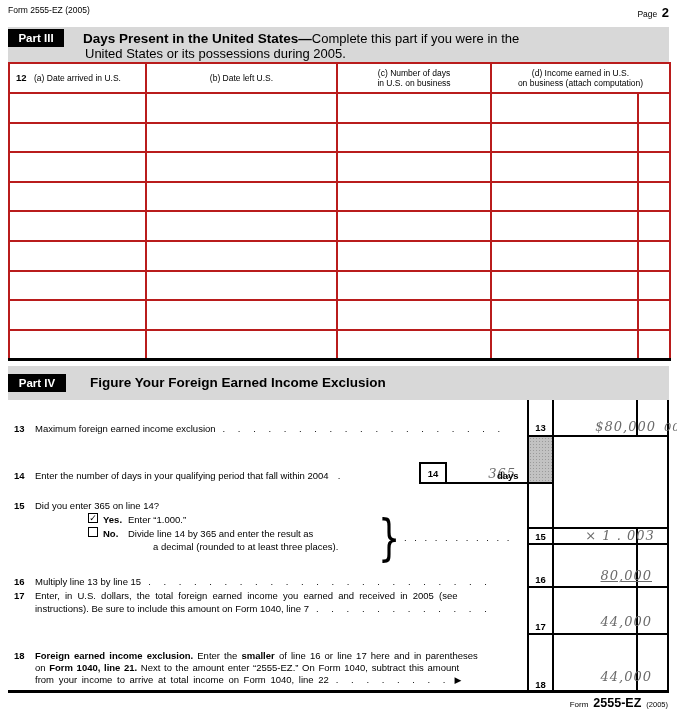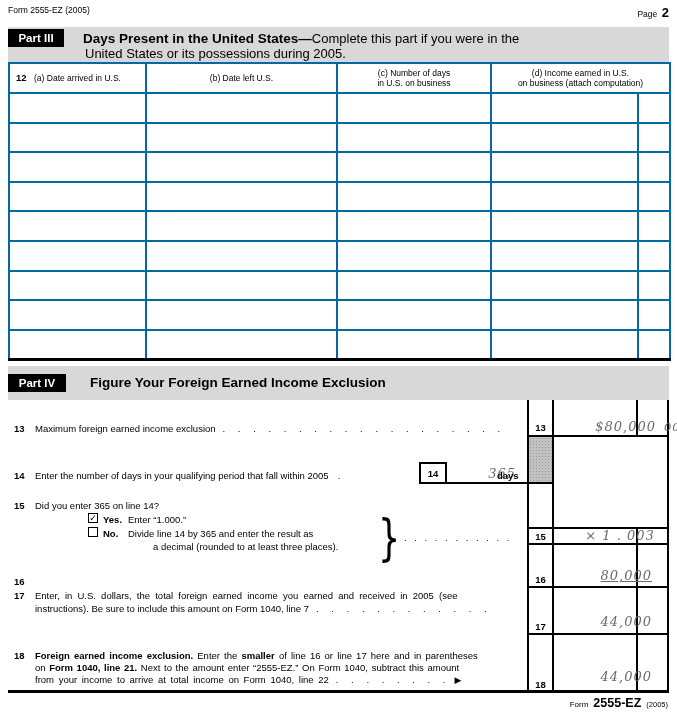--- a/index.html
+++ b/index.html
@@ -19,21 +19,21 @@
   
   .pgnum{font-size:13px;font-weight:bold;}
   
   .partbar{position:absolute;left:8px;width:661px;background:var(--bar-gray,#d8d8d8);}
   .chip{position:absolute;background:#000;color:#fff;font-weight:bold;font-size:11.5px;
         display:flex;align-items:center;justify-content:center;}
   .ptitle-b{font-size:13.5px;font-weight:bold;}
   .ptitle-n{font-size:13px;}
   
   table.days{position:absolute;left:8px;top:62px;width:661px;border-collapse:collapse;table-layout:fixed;}
-  table.days th, table.days td{border:2px solid #0369a1;padding:0;}
+  table.days th, table.days td{border:2px solid #b91c1c;padding:0;}
   table.days th{font-size:8.5px;font-weight:normal;line-height:10px;text-align:center;vertical-align:middle;}
   table.days thead tr{height:30px;}
   table.days tbody tr{height:29.6px;}
   table.days tbody tr:last-child td{border-bottom:3px solid #000;}
   .th-a{position:relative;}
   .th-a .rownum{position:absolute;left:6px;top:50%;transform:translateY(-50%);font-weight:bold;font-size:9.5px;}
   
   .vline,.hline{position:absolute;background:#000;}
   .shade{position:absolute;background:var(--shade-gray,#c2c2c2);
          background-image:radial-gradient(#9a9a9a 22%,rgba(0,0,0,0) 24%);background-size:3px 3px;}
@@ -185,21 +185,21 @@
   <div class="num-col" style="top:423px;">13</div>
   <div class="abs fs9" style="left:35px;top:423px;">
     <span>Maximum foreign earned income exclusion</span><span class="lead">. . . . . . . . . . . . . . . . . . .</span>
   </div>
   <div class="boxnum" style="top:422px;">13</div>
   <div class="abs hand" style="left:553px;top:419px;width:79px;text-align:right;">$80,000</div>
   <div class="abs hand" style="left:640px;top:420px;font-size:11.5px;">00</div>
 
   <div class="num-col" style="top:470px;">14</div>
   <div class="abs fs9" style="left:35px;top:470px;">
-    <span>Enter the number of days in your qualifying period that fall within 2005</span><span style="margin-left:9px;">.</span>
+    <span>Enter the number of days in your qualifying period that fall within 2004</span><span style="margin-left:9px;">.</span>
   </div>
   <div class="abs" style="left:419px;top:462px;width:28px;height:21px;border:2px solid #000;border-bottom:none;
        display:flex;align-items:center;justify-content:center;font-weight:bold;font-size:9.5px;">
     <span>14</span>
   </div>
   <div class="abs hand" style="left:448px;top:466px;width:44px;text-align:right;">365</div>
   <div class="abs b fs9" style="left:497px;top:470px;">days</div>
 
   <div class="num-col" style="top:500px;">15</div>
   <div class="abs fs9" style="left:35px;top:500px;">Did you enter 365 on line 14?</div>
@@ -213,20 +213,23 @@
   </div>
   <div class="abs b fs9" style="left:103px;top:528px;">No.</div>
   <div class="abs fs9" style="left:128px;top:528px;">Divide line 14 by 365 and enter the result as</div>
   <div class="abs fs9" style="left:128px;top:541px;margin-left:25px;">a decimal (rounded to at least three places).</div>
   <div class="brace" style="left:378px;top:514px;">}</div>
   <div class="abs fs9 lead-tight" style="left:398px;top:532px;">. . . . . . . . . . .</div>
   <div class="boxnum" style="top:531px;">15</div>
   <div class="abs hand" style="left:556px;top:528px;width:80px;text-align:center;">× 1 . 003</div>
 
   <div class="num-col" style="top:576px;">16</div>
+  <div class="abs fs9" style="left:35px;top:576px;">
+    <span>Multiply line 13 by line 15</span><span class="lead">. . . . . . . . . . . . . . . . . . . . . . .</span>
+  </div>
   <div class="boxnum" style="top:574px;">16</div>
   <div class="abs hand" style="left:553px;top:568px;width:79px;text-align:right;padding-right:4px;text-decoration:underline;">80,000</div>
 
   <div class="num-col" style="top:590px;">17</div>
   <div class="abs fs9" style="left:35px;top:590px;word-spacing:2.5px;">Enter, in U.S. dollars, the total foreign earned income you earned and received in 2005 (see</div>
   <div class="abs fs9" style="left:35px;top:603px;">
     <span>instructions). Be sure to include this amount on Form 1040, line 7</span><span class="lead">. . . . . . . . . . . .</span>
   </div>
   <div class="boxnum" style="top:621px;">17</div>
   <div class="abs hand" style="left:553px;top:614px;width:79px;text-align:right;padding-right:4px;">44,000</div>

